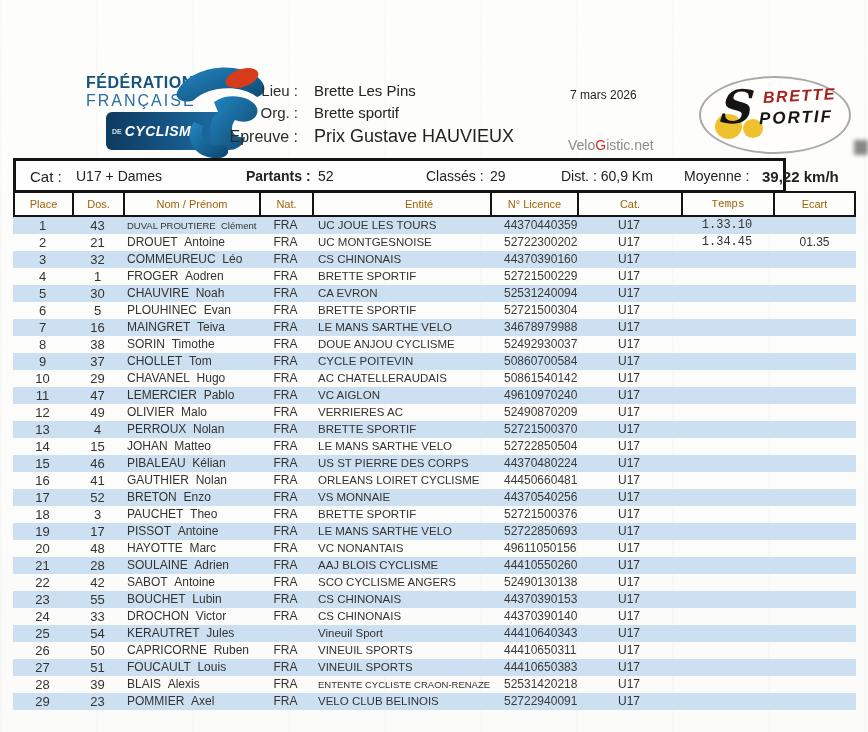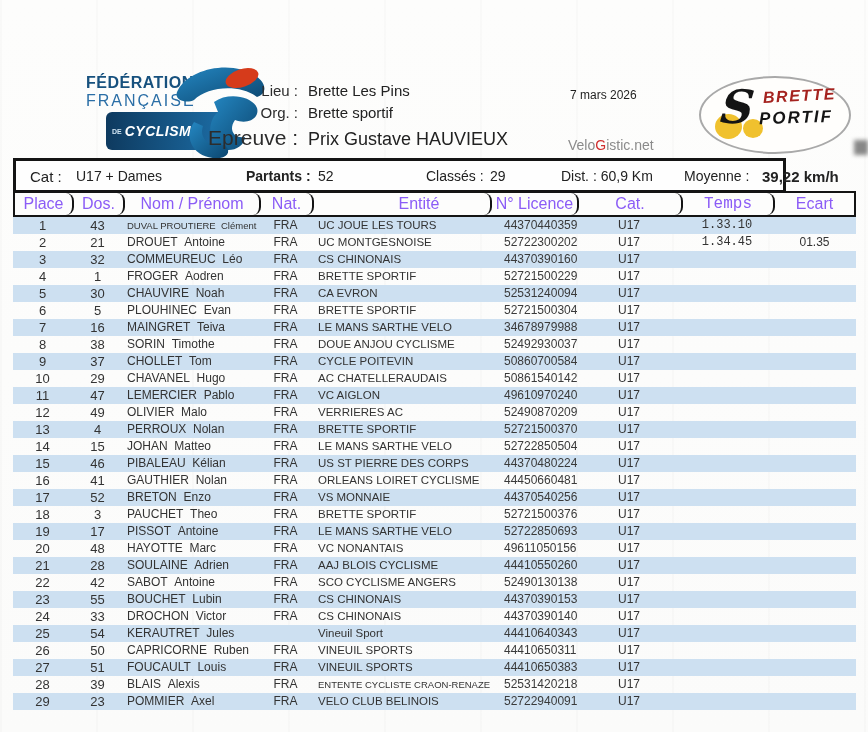--- a/index.html
+++ b/index.html
@@ -17,23 +17,23 @@
   .ffc-l2{position:absolute;left:26px;top:22px;font-size:16px;font-weight:500;color:#2a6ea6;letter-spacing:2px;}
   .ffc-box{position:absolute;left:2px;top:42px;width:118px;height:38px;
     background:linear-gradient(90deg,#0e3a5f,#1c6ca4);border-radius:6px;
     display:flex;align-items:center;padding-left:6px;box-sizing:border-box;margin-left:44px;}
   .ffc-de{font-size:7px;color:#cfe3f2;font-weight:bold;margin-right:3px;line-height:7px;}
   .ffc-cyc{font-size:14px;color:#ffffff;font-weight:bold;font-style:italic;letter-spacing:.5px;}
   .ffc-swoosh{position:absolute;left:96px;top:-10px;}
   .event-info{position:absolute;left:180px;top:82px;width:420px;}
   .info-row{display:flex;margin-bottom:5px;align-items:baseline;}
   .info-lbl{width:118px;text-align:right;font-size:15px;color:#2c2c2c;}
-  .info-val{margin-left:10px;font-size:15px;color:#222;}
+  .info-val{margin-left:16px;font-size:15px;color:#222;}
   .info-val.big{font-size:18px;}
-  .info-lbl.big{font-size:21px;}
+  .info-lbl.big{font-size:16px;}
   .event-date{position:absolute;left:570px;top:88px;font-size:12px;color:#1f1f1f;}
   .velogistic{position:absolute;left:568px;top:137px;font-size:14px;color:#8b8b8b;font-weight:500;}
   .vg-g{color:#d12f2f;}
   
   .club-logo{position:absolute;left:699px;top:76px;width:148px;height:74px;
     border:2px solid #a9a9a9;border-radius:50%;background:#fffefc;}
   .wheel{position:absolute;border-radius:50%;background:#f0c12e;}
   .wheel.w1{left:14px;top:36px;width:27px;height:25px;}
   .wheel.w2{left:42px;top:41px;width:20px;height:19px;}
   .club-s{position:absolute;left:20px;top:2px;font-family:"DejaVu Serif",serif;
@@ -54,21 +54,21 @@
   .s-par-v{left:302px;}
   .s-cla-l{left:410px;}
   .s-cla-v{left:474px;}
   .s-dis{left:545px;}
   .s-moy-l{left:668px;}
   .s-moy-v{left:746px;font-weight:600;font-size:15px;top:6px;}
   
   .thead{position:absolute;left:13px;top:191px;width:843px;height:26px;box-sizing:border-box;
     display:flex;border:2px solid #141414;background:#fdfdfc;}
   .th{box-sizing:border-box;border-right:2px solid #141414;display:flex;align-items:center;
-    justify-content:center;font-size:16px;color:#8b5cf6;white-space:nowrap;border-radius:8px;}
+    justify-content:center;font-size:11px;color:#a16207;white-space:nowrap;}
   .th:last-child{border-right:none;}
   .rows{position:absolute;left:13px;top:217px;width:843px;}
   .trow{display:flex;height:17px;line-height:17px;font-size:12px;color:#333;}
   .trow:nth-child(odd){background:#cde0f1;}
   .c{box-sizing:border-box;overflow:hidden;white-space:nowrap;}
   .w-place{width:59px;} .w-dos{width:51px;} .w-nom{width:136px;} .w-nat{width:53px;}
   .w-ent{width:178px;padding-left:34px;} .w-lic{width:87px;} .w-cat{width:104px;} .w-tps{width:92px;font-family:Liberation Mono, monospace;} .w-eca{width:92px;flex:1;}
   .c.place,.c.dos,.c.nat,.c.cat,.c.tps,.c.eca{text-align:center;}
   .c.dos{font-size:13px;}
   .c.place{font-size:13px;}

